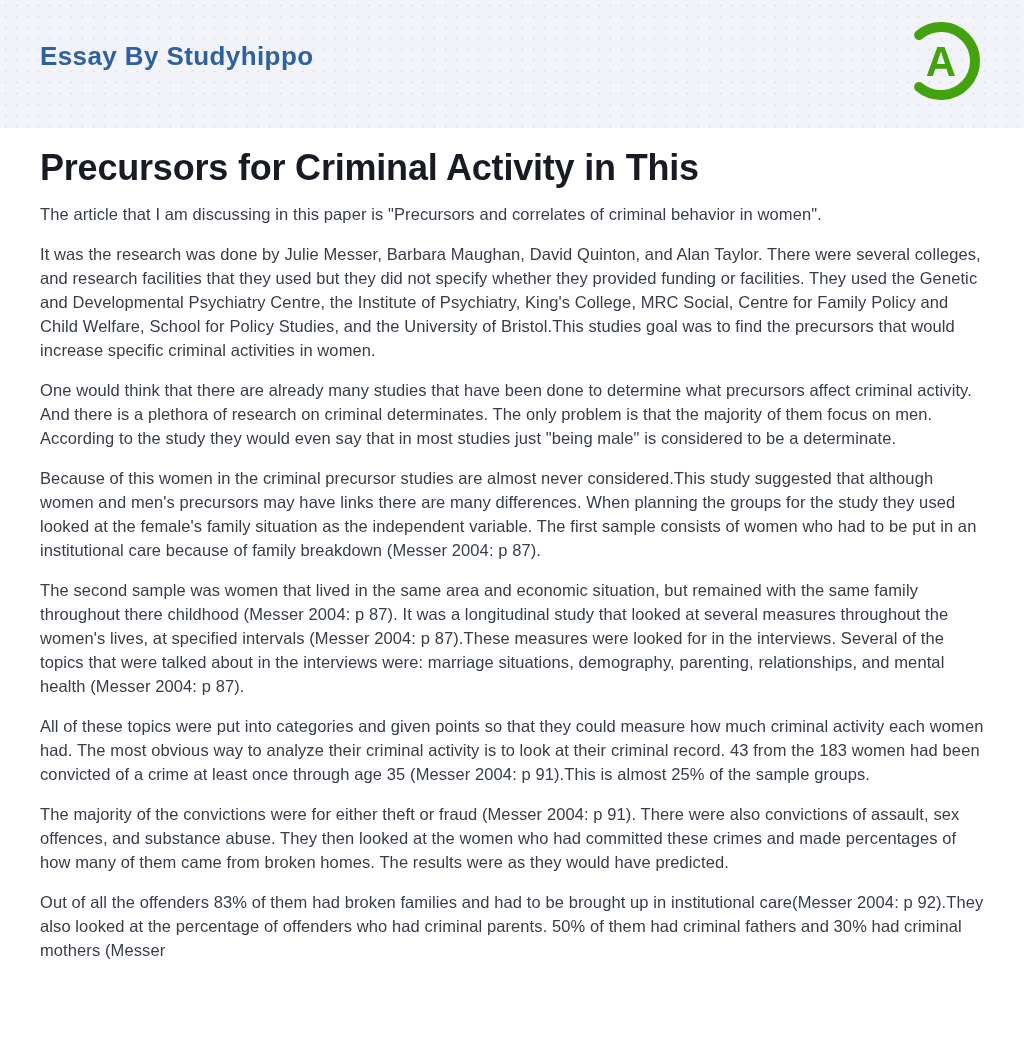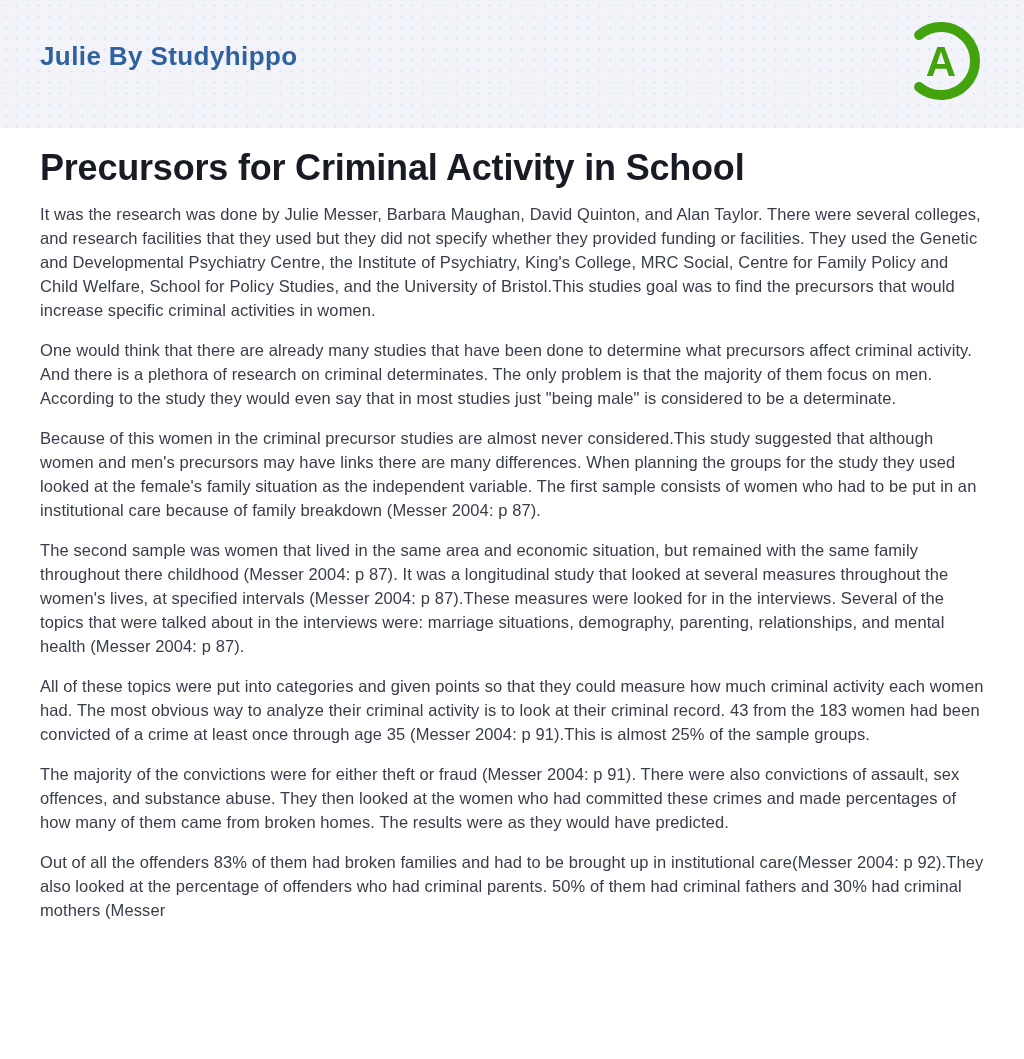--- a/index.html
+++ b/index.html
@@ -69,31 +69,32 @@
     letter-spacing: 0.1px;
     color: #373d49;
   }
 </style>
 </head>
 <body>
 
 <div class="page">
 
   <header class="site-header">
-    <div class="site-title">Julie By Studyhippo</div>
+    <div class="site-title">Essay By Studyhippo</div>
 
     <svg class="logo" viewBox="0 0 84 88" aria-hidden="true">
       <path d="M 17.1 17.0 A 34 34 0 1 1 17.1 69.0" fill="none" stroke="#42a30e" stroke-width="10" stroke-linecap="round"></path>
       <text x="39" y="58" text-anchor="middle" font-family="Liberation Sans, sans-serif" font-size="42" font-weight="bold" fill="#42a30e">A</text>
     </svg>
   </header>
 
   <main class="article">
-    <h1 class="article-title">Precursors for Criminal Activity in School</h1>
+    <h1 class="article-title">Precursors for Criminal Activity in This</h1>
 
+    <p>The article that I am discussing in this paper is "Precursors and correlates of criminal behavior in women".</p>
     <p>It was the research was done by Julie Messer, Barbara Maughan, David Quinton, and Alan Taylor. There were several colleges, and research facilities that they used but they did not specify whether they provided funding or facilities. They used the Genetic and Developmental Psychiatry Centre, the Institute of Psychiatry, King's College, MRC Social, Centre for Family Policy and Child Welfare, School for Policy Studies, and the University of Bristol.This studies goal was to find the precursors that would increase specific criminal activities in women.</p>
     <p>One would think that there are already many studies that have been done to determine what precursors affect criminal activity. And there is a plethora of research on criminal determinates. The only problem is that the majority of them focus on men. According to the study they would even say that in most studies just "being male" is considered to be a determinate.</p>
     <p>Because of this women in the criminal precursor studies are almost never considered.This study suggested that although women and men's precursors may have links there are many differences. When planning the groups for the study they used looked at the female's family situation as the independent variable. The first sample consists of women who had to be put in an institutional care because of family breakdown (Messer 2004: p 87).</p>
     <p>The second sample was women that lived in the same area and economic situation, but remained with the same family throughout there childhood (Messer 2004: p 87). It was a longitudinal study that looked at several measures throughout the women's lives, at specified intervals (Messer 2004: p 87).These measures were looked for in the interviews. Several of the topics that were talked about in the interviews were: marriage situations, demography, parenting, relationships, and mental health (Messer 2004: p 87).</p>
     <p>All of these topics were put into categories and given points so that they could measure how much criminal activity each women had. The most obvious way to analyze their criminal activity is to look at their criminal record. 43 from the 183 women had been convicted of a crime at least once through age 35 (Messer 2004: p 91).This is almost 25% of the sample groups.</p>
     <p>The majority of the convictions were for either theft or fraud (Messer 2004: p 91). There were also convictions of assault, sex offences, and substance abuse. They then looked at the women who had committed these crimes and made percentages of how many of them came from broken homes. The results were as they would have predicted.</p>
     <p>Out of all the offenders 83% of them had broken families and had to be brought up in institutional care(Messer 2004: p 92).They also looked at the percentage of offenders who had criminal parents. 50% of them had criminal fathers and 30% had criminal mothers (Messer</p>
   </main>
 
 </div>

